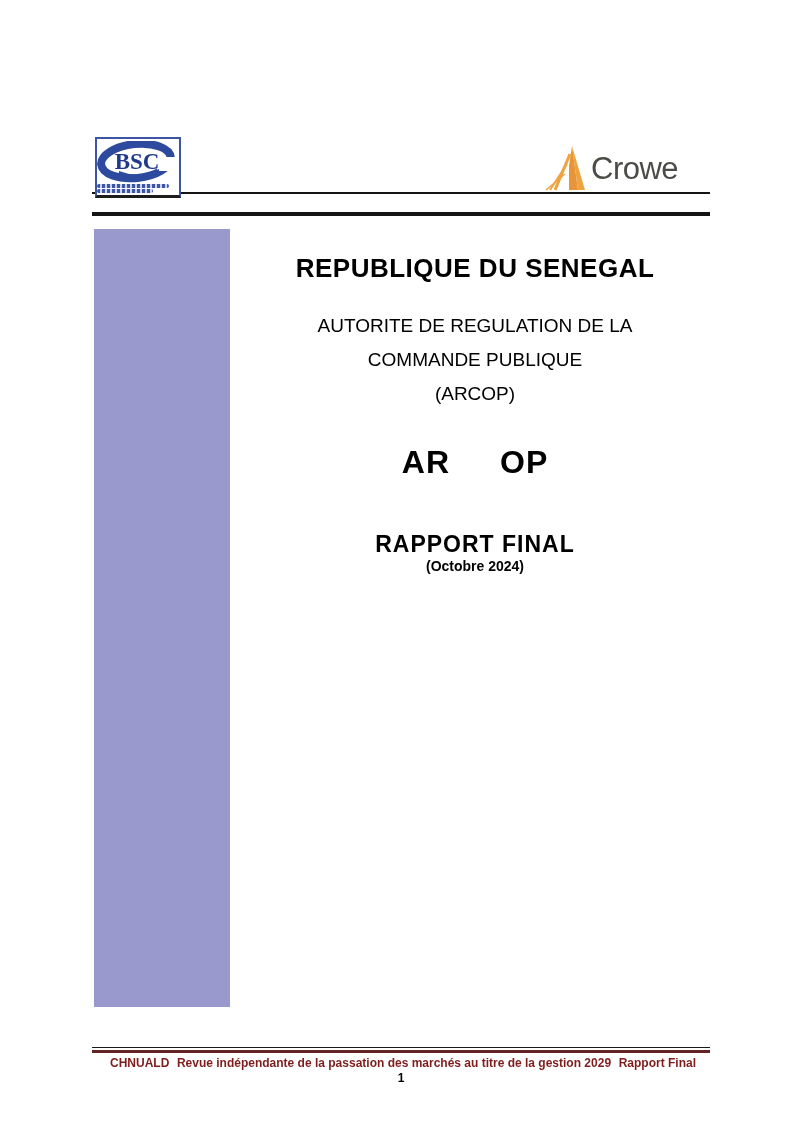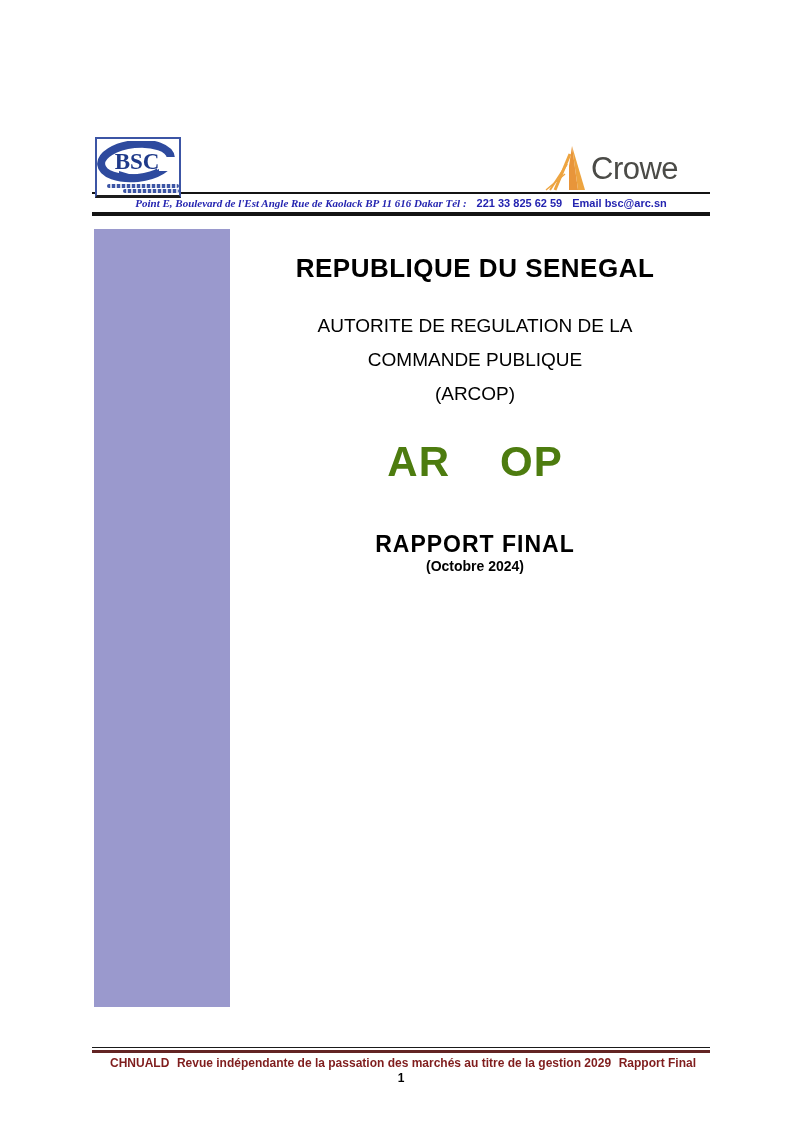--- a/index.html
+++ b/index.html
@@ -6,21 +6,21 @@
   html,body { background:#ffffff; }
   .page {
     position:relative; width:800px; height:1133px; background:#ffffff;
     font-family:"Liberation Sans", sans-serif; overflow:hidden;
   }
 
   
   .bsc-logo {
     position:absolute; left:95px; top:137px; width:86px; height:61px;
     border:2px solid #3c55a5; border-bottom:3px solid #1c1c1c;
-    background:#ffffff; display:flex; flex-direction:column; align-items:flex-end;
+    background:#ffffff; display:flex; flex-direction:column; align-items:flex-start;
     z-index:3;
   }
   .bsc-swoosh { margin-top:2px; }
   .bsc-tagline-bar {
     height:4px; border-radius:2px; margin-top:1px;
     background:repeating-linear-gradient(90deg,#3c55a5 0 3px, rgba(60,85,165,.25) 3px 5px);
   }
   .bsc-tag1 { width:72px; }
   .bsc-tag2 { width:56px; }
 
@@ -56,21 +56,21 @@
     text-align:center; color:#000000;
   }
   .country-title  { margin-top:24px; font-size:26px; font-weight:bold; letter-spacing:0.5px; }
   .authority-title{ margin-top:25px; font-size:19px; font-weight:normal; line-height:34px; white-space:pre-line; }
 
   .arcop-logo {
     margin:11px auto 0 auto; height:80px; width:190px;
     display:flex; align-items:center; justify-content:center;
   }
   .arcop-letters {
-    font-size:42px; font-weight:bold; color:#4d7c0f; letter-spacing:1px;
+    font-size:32px; font-weight:bold; color:#000000; letter-spacing:1px;
     font-family:"Liberation Sans", sans-serif;
   }
   .arcop-crescent { margin:0 -4px; position:relative; top:2px; }
 
   .hospital-title { margin-top:4px;  font-size:19px; font-weight:bold; line-height:27px; white-space:pre-line; }
   .review-title   { margin-top:11px; font-size:19px; font-weight:bold; line-height:24px; white-space:pre-line; letter-spacing:-0.2px; }
   .report-title   { margin-top:29px; font-size:23px; font-weight:bold; letter-spacing:1px; }
   .cover-date     { font-size:14px; font-weight:bold; }
 
   
@@ -108,21 +108,20 @@
       <polygon points="27,2 40,46 33,46" fill="#eda440"></polygon>
       <polygon points="27,2 33,46 24,46 24,22" fill="#e8953a"></polygon>
       <line x1="25" y1="10" x2="10" y2="46" stroke="#eda440" stroke-width="3"></line>
       <line x1="22" y1="20" x2="5" y2="46" stroke="#eda440" stroke-width="2"></line>
       <line x1="20" y1="30" x2="1" y2="46" stroke="#eda440" stroke-width="1.4"></line>
     </svg>
     <span class="crowe-text">Crowe</span>
   </div>
 
   <div class="rule-thin"></div>
-  <div class="address-line"><span class="address-italic">Point E, Boulevard de l'Est Angle Rue de Kaolack BP 11 616 Dakar Tél :</span><span class="addr-gap"></span><span class="address-bold">221 33 825 62 59</span><span class="addr-gap"></span><span class="address-bold">Email bsc@arc.sn</span></div>
   <div class="rule-thick"></div>
 
   <div class="purple-block"></div>
 
   <div class="content">
     <div class="country-title">REPUBLIQUE DU SENEGAL</div>
     <div class="authority-title">AUTORITE DE REGULATION DE LA
 COMMANDE PUBLIQUE
 (ARCOP)</div>
 

